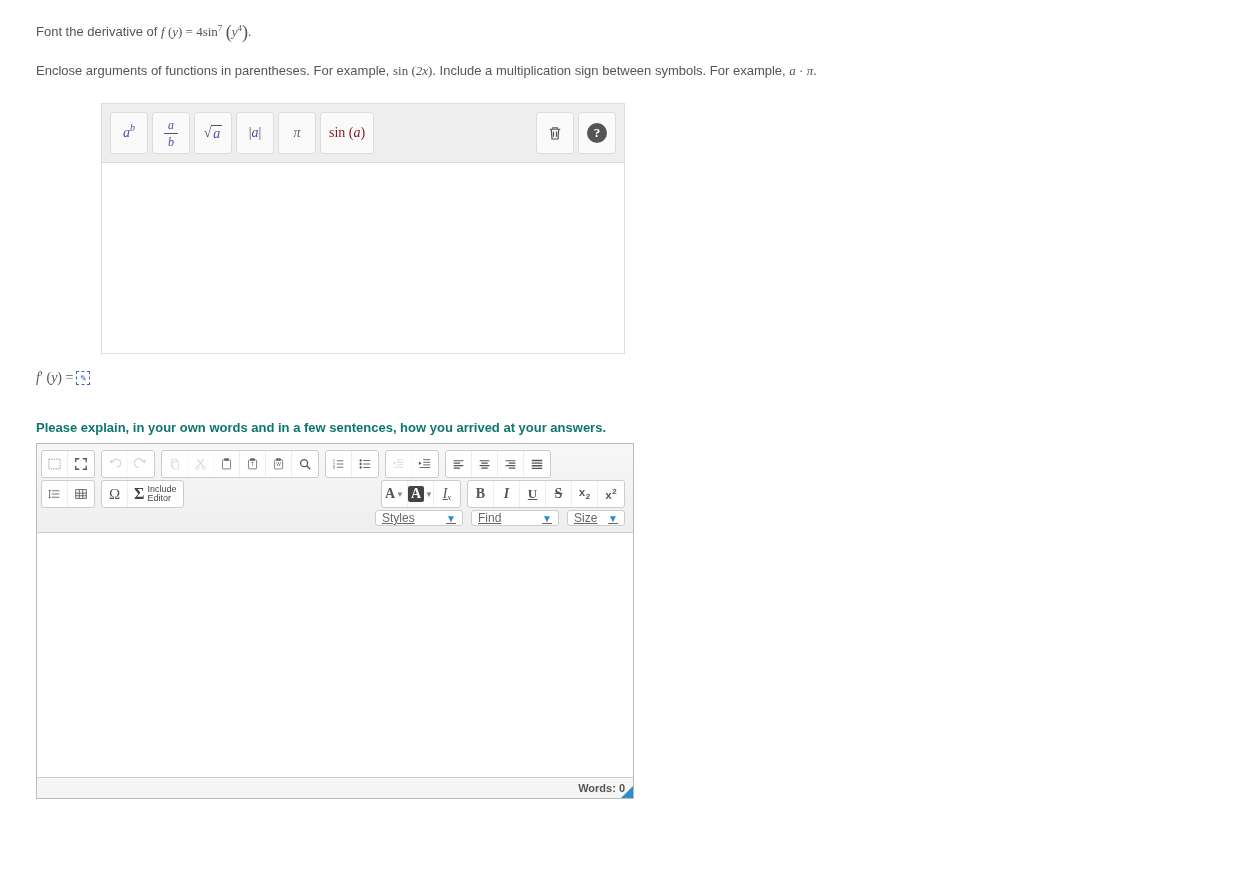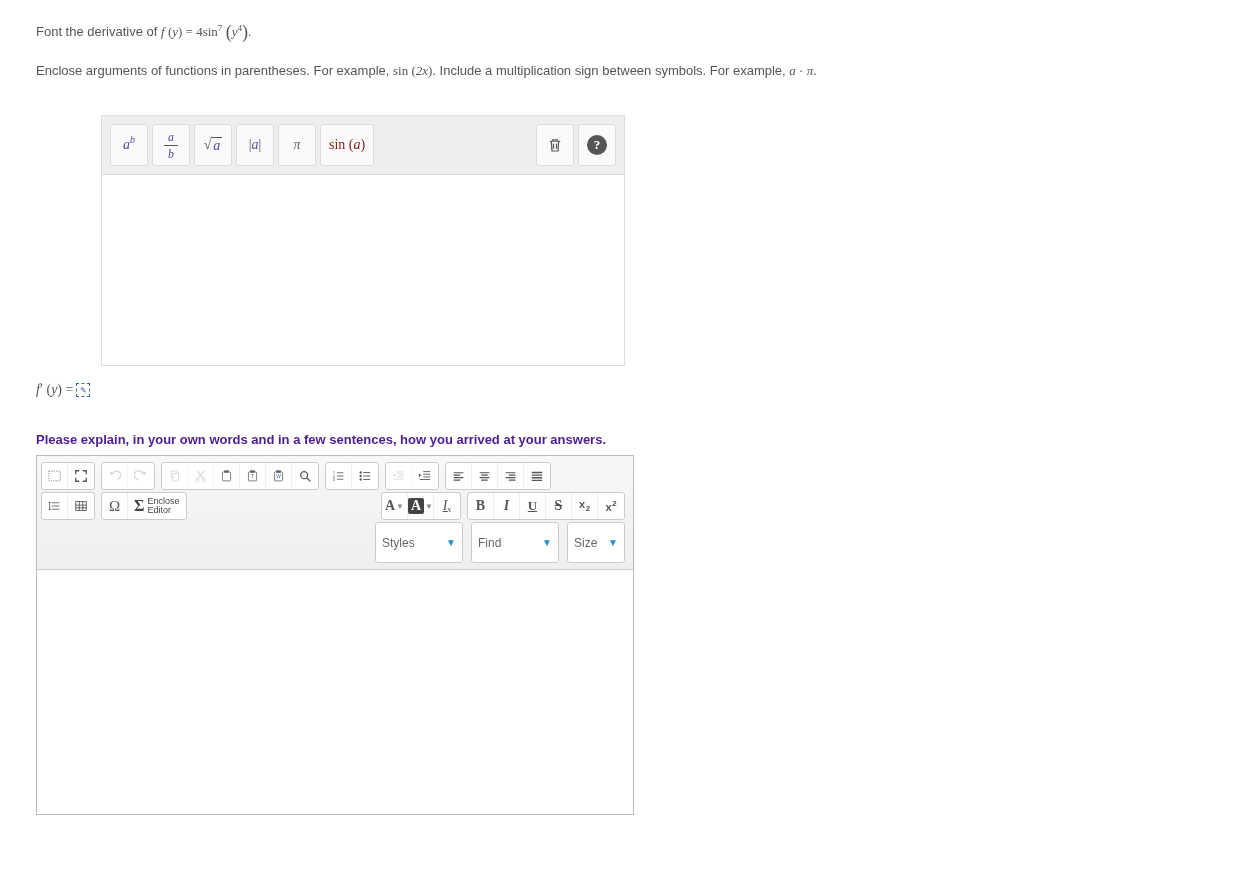--- a/index.html
+++ b/index.html
@@ -7,21 +7,21 @@
     font-family: Arial, Helvetica, sans-serif;
     font-size: 13px;
     color: #333;
     margin: 0;
     padding: 20px 36px;
     background: #fff;
   }
   .math { font-family: Georgia, "Times New Roman", serif; color: #555; }
   .math-i { font-style: italic; }
   .question-line { margin-bottom: 22px; font-size: 13px; color: #555;}
-  .instr-line { margin-bottom: 36px; font-size: 13px; color:#555;}
+  .instr-line { margin-bottom: 24px; font-size: 13px; color:#555;}
   .sup { vertical-align: super; font-size: 0.7em; }
   .big-paren { font-size: 1.4em; position: relative; top: 2px; }
 
   
   .math-editor-wrap { margin-left: 65px; }
   .math-toolbar {
     background: #eee;
     border: 1px solid #ddd;
     border-bottom: none;
     padding: 8px;
@@ -58,36 +58,36 @@
   .math-input-area {
     border: 1px solid #ddd;
     width: 524px;
     height: 192px;
     background:#fff;
   }
 
   .answer-line { margin-top: 16px; margin-bottom: 34px; font-size:14px; color:#555; display:flex; align-items:center; gap:3px;}
   .answer-line .edit-icon { width:14px; height:14px; border:1px dashed #4060c0; display:inline-flex; align-items:center; justify-content:center; font-size:8px; color:#4060c0; }
 
-  .explain-label { font-weight: bold; font-size: 13px; color:#4c1d95; margin-bottom: 8px; }
+  .explain-label { font-weight: bold; font-size: 13px; color:#0f766e; margin-bottom: 8px; }
 
   
   .cke-wrap { border:1px solid #bcbcbc; width: 598px; }
   .cke-toolbar { background: linear-gradient(#f7f7f7,#efefef); border-bottom:1px solid #ccc; padding:4px 4px; }
   .cke-row { display:flex; flex-wrap:wrap; align-items:center; gap:2px; margin:2px 0; }
   .cke-group { display:flex; border:1px solid #ccc; border-radius:3px; background:#fff; margin-right:4px; overflow:hidden; }
   .cke-btn { width:26px; height:26px; display:flex; align-items:center; justify-content:center; cursor:pointer; background:transparent; border:none; border-right:1px solid #eee; color:#555;}
   .cke-btn:last-child { border-right:none; }
   .cke-btn.disabled { opacity:0.4; cursor:default; }
   .cke-btn svg { width:14px; height:14px; }
   .cke-eq-btn { width:auto; padding:0 6px; font-size:9px; line-height:1; color:#444; text-align:left;}
   .cke-eq-btn .sigma { font-size:16px; font-weight:bold; margin-right:3px; font-family: Georgia, serif;}
   .cke-split { position:relative; }
   .cke-split .caret { font-size:8px; margin-left:1px; color:#888;}
-  .cke-select { border:1px solid #ccc; border-radius:3px; background:#fff; height:41px; padding:0 6px; min-width:88px; display:flex; align-items:center; justify-content:space-between; cursor:pointer; margin-right:4px; font-size:12px; color:#666;}
+  .cke-select { border:1px solid #ccc; border-radius:3px; background:#fff; height:16px; padding:0 6px; min-width:88px; display:flex; align-items:center; justify-content:space-between; cursor:pointer; margin-right:4px; font-size:12px; color:#666;text-decoration:underline;}
   .cke-select .caret { color:#2e8bcc; font-size:10px;}
   .txt-bold{font-weight:bold;font-family:Georgia,serif;font-size:14px;}
   .txt-italic{font-style:italic;font-family:Georgia,serif;font-size:14px;font-weight:bold;}
   .txt-under{text-decoration:underline;font-family:Georgia,serif;font-size:13px;font-weight:bold;}
   .txt-strike{text-decoration:line-through;font-family:Georgia,serif;font-size:14px;font-weight:bold;}
   .sub-xx{font-family:Liberation Mono, monospace;font-size:11px;font-weight:bold;}
   .sub-xx sub{font-size:8px;}
   .sub-xx sup{font-size:8px;}
   .a-letter{font-family:Georgia,serif;font-weight:bold;font-size:14px;}
   .a-letter.inverse{ background:#444; color:#fff; padding:0 3px; border-radius:2px;}
@@ -307,21 +307,21 @@
               <path stroke="#555" d="M2 7h12M2 10h12M6 3v10M10 3v10"></path>
             </svg>
           </button>
       </div>
       <div class="cke-group">
         <button class="cke-btn">
             <span style="font-family:Georgia;font-size:15px;color:#555;">Ω</span>
           </button>
         <button class="cke-btn cke-eq-btn">
           <span class="sigma">Σ</span>
-            <span><span>Enclose</span><br><span>Editor</span></span>
+            <span><span>Include</span><br><span>Editor</span></span>
         </button>
       </div>
       <div class="row2-right">
         <div class="cke-group">
           <button class="cke-btn cke-split">
               <span class="a-letter">A</span>
               <span class="caret">▼</span>
             </button>
           <button class="cke-btn cke-split">
               <span class="a-letter inverse">A</span>
@@ -365,13 +365,17 @@
             <span class="caret">▼</span>
           </div>
         <div class="cke-select" style="min-width:58px;">
             <span>Size</span>
             <span class="caret">▼</span>
           </div>
       </div>
     </div>
   </div>
   <div class="cke-body"></div>
+  <div class="cke-footer">
+    <span><span>Words: </span><span>0</span></span>
+    <div class="resize-grip"></div>
+  </div>
 </div>
 
 </body></html>

